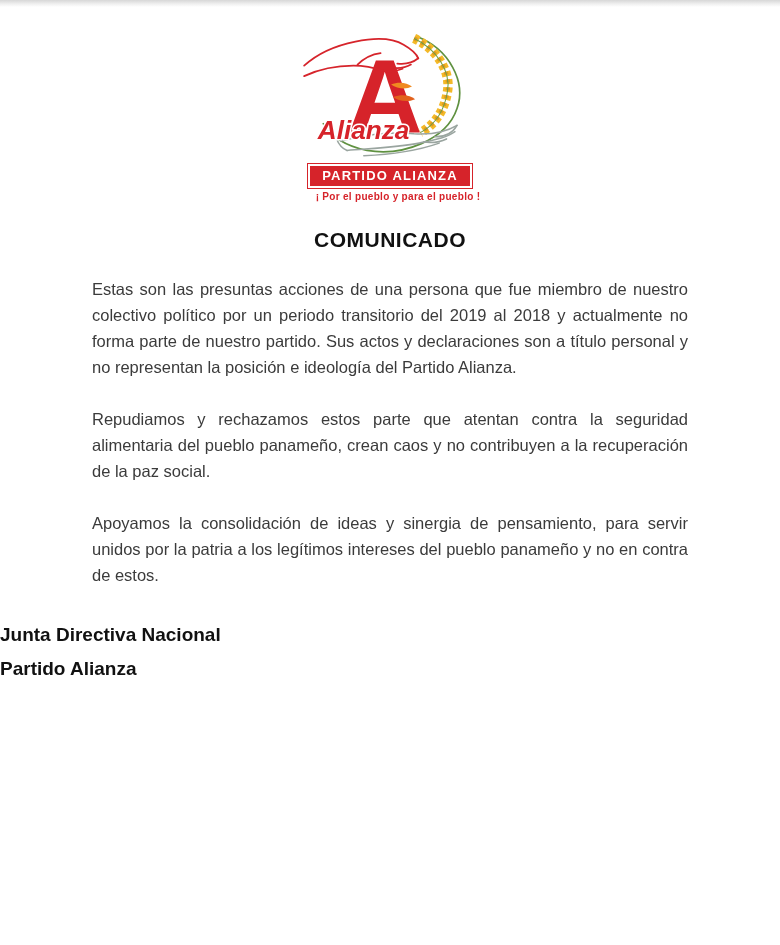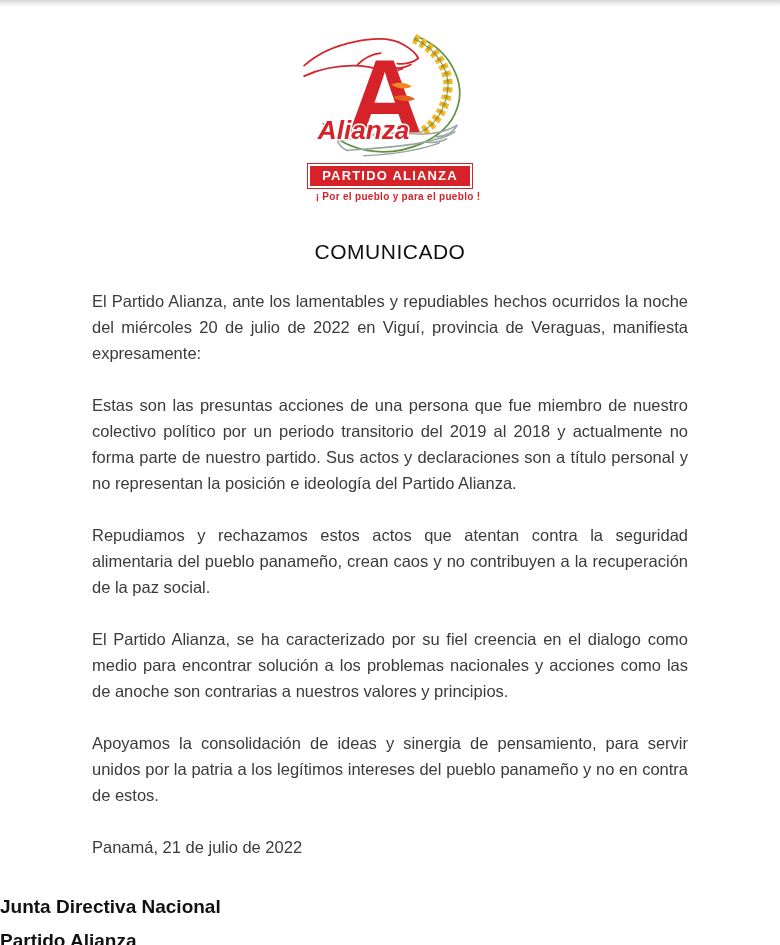--- a/index.html
+++ b/index.html
@@ -12,22 +12,22 @@
   .logo-wrap { padding-top:30px; text-align:center; }
   .emblem { display:block; margin:0 auto; }
 
   .banner { display:inline-block; background:#d6232a; color:#ffffff;
             font-weight:bold; font-size:13px; letter-spacing:1.2px;
             padding:2px 12px 3px; border:2px solid #ffffff;
             box-shadow:0 0 0 1px #d6232a; margin-top:2px; }
   .tagline { color:#d6232a; font-weight:bold; font-size:10px;
              letter-spacing:.3px; margin-top:3px;padding-left:16px; }
 
-  .doc-title { text-align:center; font-weight:normal; font-size:21px;
-               letter-spacing:.5px; color:#111111; margin-top:38px; }
+  .doc-title { text-align:center; font-weight:bold; font-size:21px;
+               letter-spacing:.5px; color:#111111; margin-top:26px; }
 
   .doc-body { width:596px; margin:24px auto 0; color:#3b3b3b;
               font-size:16.5px; line-height:26px; }
   .doc-body p { text-align:justify; margin-bottom:26px; }
   .dateline { text-align:left; color:#3b3b3b; font-size:16.5px; line-height:26px; }
 
   .signature { text-align:left; margin-top:30px; color:#111111; }
   .signature div { font-weight:bold; font-size:19px; line-height:34px; }
 </style>
 </head>
@@ -75,25 +75,22 @@
       <text x="16" y="104" font-size="25" font-weight="bold" font-style="italic" fill="#d6232a" stroke="#ffffff" stroke-width="3" style="paint-order:stroke" font-family="&quot;Liberation Sans&quot;, sans-serif">Alianza</text>
     </svg>
 
     <div class="banner">PARTIDO ALIANZA</div>
     <div class="tagline">¡ Por el pueblo y para el pueblo !</div>
   </div>
 
   <h1 class="doc-title">COMUNICADO</h1>
 
   <div class="doc-body">
-    <p>El Partido Alianza, ante los lamentables y repudiables hechos ocurridos la noche del miércoles 20 de julio de 2022 en Viguí, provincia de Veraguas, manifiesta expresamente:</p>
     <p>Estas son las presuntas acciones de una persona que fue miembro de nuestro colectivo político por un periodo transitorio del 2019 al 2018 y actualmente no forma parte de nuestro partido. Sus actos y declaraciones son a título personal y no representan la posición e ideología del Partido Alianza.</p>
-    <p>Repudiamos y rechazamos estos actos que atentan contra la seguridad alimentaria del pueblo panameño, crean caos y no contribuyen a la recuperación de la paz social.</p>
-    <p>El Partido Alianza, se ha caracterizado por su fiel creencia en el dialogo como medio para encontrar solución a los problemas nacionales y acciones como las de anoche son contrarias a nuestros valores y principios.</p>
+    <p>Repudiamos y rechazamos estos parte que atentan contra la seguridad alimentaria del pueblo panameño, crean caos y no contribuyen a la recuperación de la paz social.</p>
     <p>Apoyamos la consolidación de ideas y sinergia de pensamiento, para servir unidos por la patria a los legítimos intereses del pueblo panameño y no en contra de estos.</p>
-    <div class="dateline">Panamá, 21 de julio de 2022</div>
   </div>
 
   <div class="signature">
     <div>Junta Directiva Nacional</div>
     <div>Partido Alianza</div>
   </div>
 </div>
 
 </body></html>

